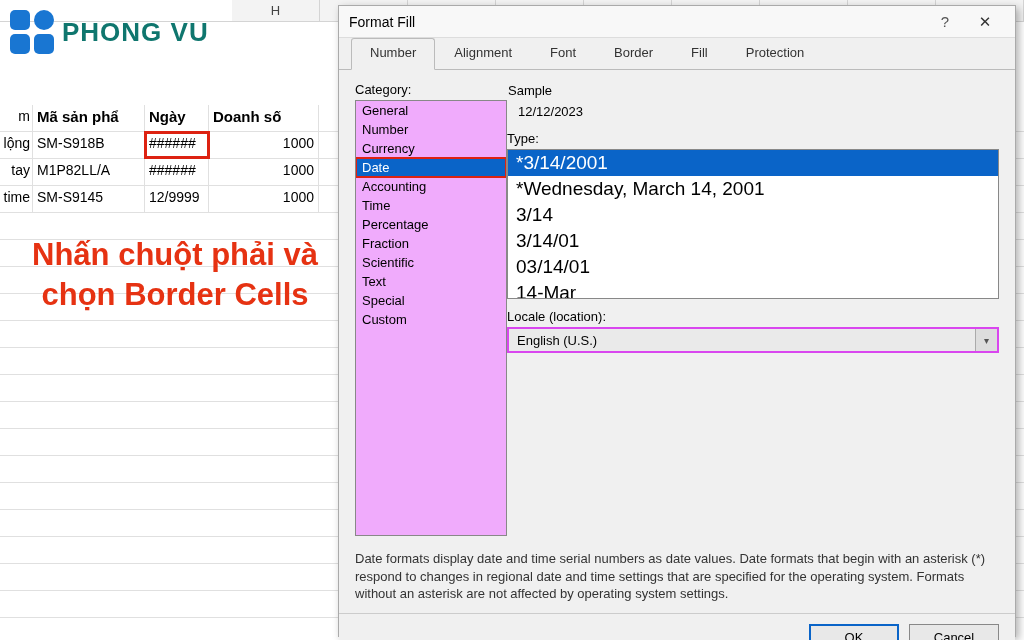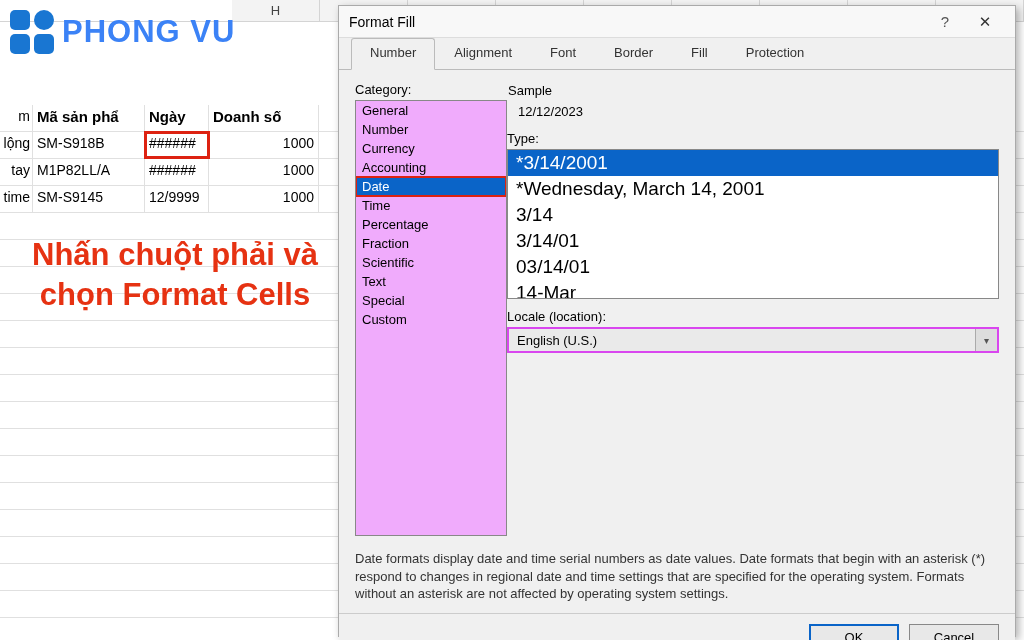--- a/index.html
+++ b/index.html
@@ -16,21 +16,21 @@
   .hdr-row .cell { font-weight: 600; font-size: 15px; }
   .partial-first { width: 33px; border-right: 1px solid #e0e0e0; padding:3px 2px; font-size:14px; overflow:hidden; text-align:right;}
   .num { text-align: right; }
   .boxed { outline: 3px solid #d21; outline-offset: -2px; }
 
   
   .logo { position: absolute; top: 10px; left: 10px; display:flex; align-items:center; gap:8px; }
   .logo-icon { display:grid; grid-template-columns:repeat(2,20px); grid-template-rows:repeat(2,20px); gap:4px;}
   .logo-sq { background:#1976d2; border-radius:5px;}
   .logo-sq.round { border-radius:50%; }
-  .logo-text { font-size: 31px; font-weight: 700; color: #3b82f6; letter-spacing: 1px; font-family: Arial; }
+  .logo-text { font-size: 26px; font-weight: 700; color: #0f766e; letter-spacing: 1px; font-family: Arial; }
 
   
   .instr { position:absolute; top:235px; left:20px; width:310px; color:#e63212; font-size:31px; font-weight:700; text-align:center; line-height:1.3; }
 
   
   .dlg { position:absolute; top:5px; left:338px; width:678px; height:632px; background:#f0f0f0; border:1px solid #aaa; box-shadow:3px 3px 8px rgba(0,0,0,.3); }
   .dlg-title { height:32px; display:flex; align-items:center; padding:0 10px; font-size:14px; background:#f8f8f8; border-bottom:1px solid #ddd; position:relative;}
   .dlg-title span { flex:1; }
   .dlg-help { width:40px; text-align:center; font-size:15px; color:#555; cursor:default;}
   .dlg-close { width:40px; text-align:center; font-size:15px; color:#333; cursor:default;}
@@ -128,21 +128,21 @@
 <div class="logo">
   <div class="logo-icon">
     <div class="logo-sq"></div>
       <div class="logo-sq round"></div>
     <div class="logo-sq"></div>
       <div class="logo-sq"></div>
   </div>
   <div class="logo-text">PHONG VU</div>
 </div>
 
-<div class="instr">Nhấn chuột phải và chọn Format Cells</div>
+<div class="instr">Nhấn chuột phải và chọn Border Cells</div>
 
 <div class="dlg">
   <div class="dlg-title">
     <span>Format Fill</span>
     <div class="dlg-help">?</div>
     <div class="dlg-close">✕</div>
   </div>
   <div class="tabs">
     <div class="tab active">Number</div>
     <div class="tab">Alignment</div>
@@ -151,22 +151,22 @@
     <div class="tab">Fill</div>
     <div class="tab">Protection</div>
   </div>
   <div class="dlg-body">
     <div class="cat-col">
       <div class="lbl">Category:</div>
       <div class="cat-list">
         <div class="cat-item">General</div>
         <div class="cat-item">Number</div>
         <div class="cat-item">Currency</div>
+        <div class="cat-item sel">Date</div>
         <div class="cat-item">Accounting</div>
-        <div class="cat-item sel">Date</div>
         <div class="cat-item">Time</div>
         <div class="cat-item">Percentage</div>
         <div class="cat-item">Fraction</div>
         <div class="cat-item">Scientific</div>
         <div class="cat-item">Text</div>
         <div class="cat-item">Special</div>
         <div class="cat-item">Custom</div>
       </div>
     </div>
     <div class="right-col">

